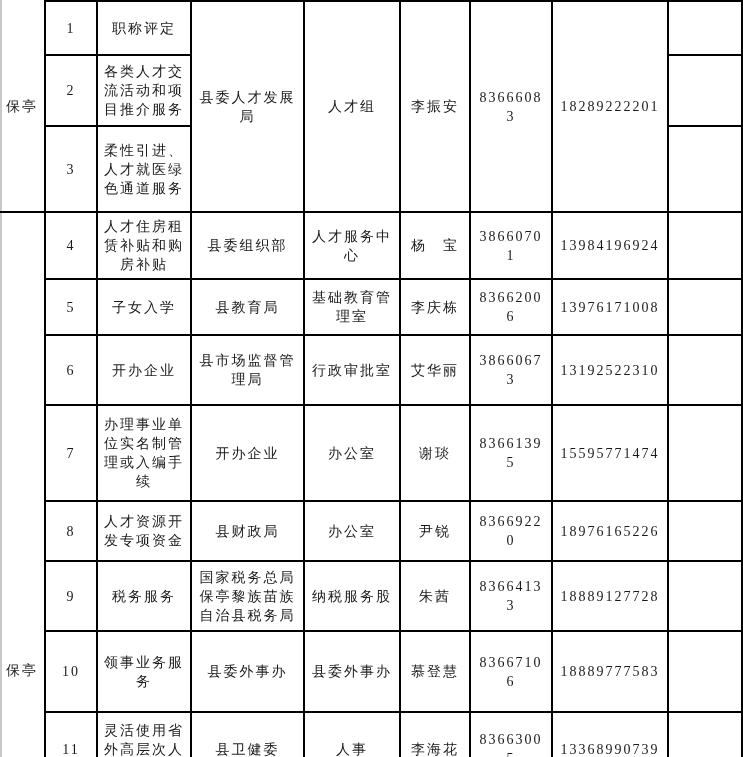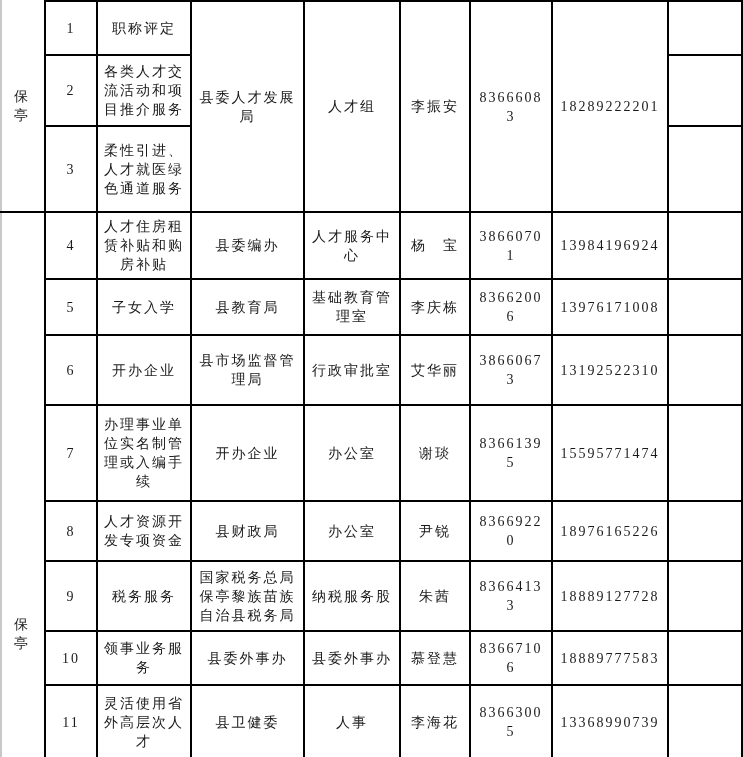--- a/index.html
+++ b/index.html
@@ -38,21 +38,21 @@
       padding: 0 6px;
       font-size: 14px;
       line-height: 19px;
       letter-spacing: 2px;
       word-break: break-all;
       overflow: hidden;
     }
     table.sheet td.region {
       border-left: none;
       border-top: none;
-      padding: 0 10px;
+      padding: 0 0;
     }
     table.sheet td.region.last {
       border-bottom: none;
     }
     table.sheet tr:first-child td {
       border-top: 2px solid #000;
     }
     table.sheet tr:first-child td.region {
       border-top: none;
     }
@@ -110,21 +110,21 @@
     <tr style="height:86px">
       <td class="num">3</td>
       <td>柔性引进、人才就医绿色通道服务</td>
       <td class="blank"></td>
     </tr>
 
     <tr style="height:67px">
       <td class="region last" rowspan="8" style="vertical-align:bottom;padding-bottom:106px;">保亭</td>
       <td class="num">4</td>
       <td>人才住房租赁补贴和购房补贴</td>
-      <td>县委编办</td>
+      <td>县委组织部</td>
       <td>人才服务中心</td>
       <td>杨　宝</td>
       <td class="phone">38660701</td>
       <td class="phone">13984196924</td>
       <td class="blank"></td>
     </tr>
 
     <tr style="height:56px">
       <td class="num">5</td>
       <td>子女入学</td>
@@ -173,21 +173,21 @@
       <td class="num">9</td>
       <td>税务服务</td>
       <td>国家税务总局保亭黎族苗族自治县税务局</td>
       <td>纳税服务股</td>
       <td>朱茜</td>
       <td class="phone">83664133</td>
       <td class="phone">18889127728</td>
       <td class="blank"></td>
     </tr>
 
-    <tr style="height:54px">
+    <tr style="height:81px">
       <td class="num">10</td>
       <td>领事业务服务</td>
       <td>县委外事办</td>
       <td>县委外事办</td>
       <td>慕登慧</td>
       <td class="phone">83667106</td>
       <td class="phone">18889777583</td>
       <td class="blank"></td>
     </tr>
 

